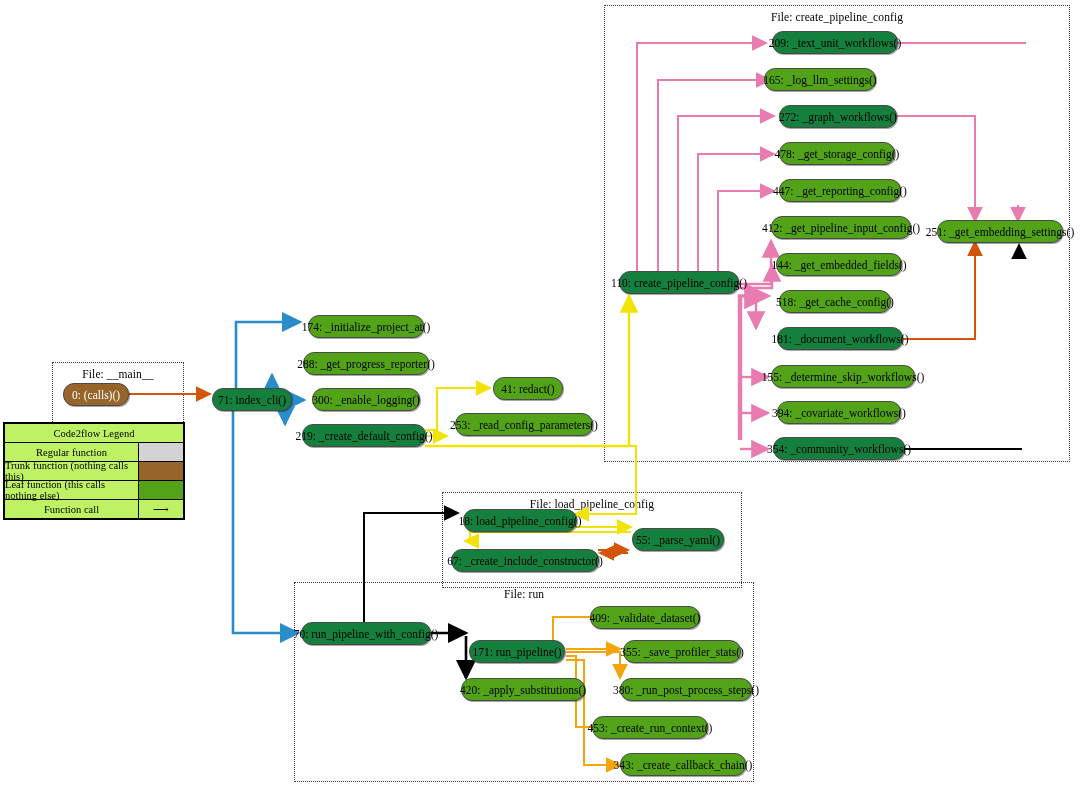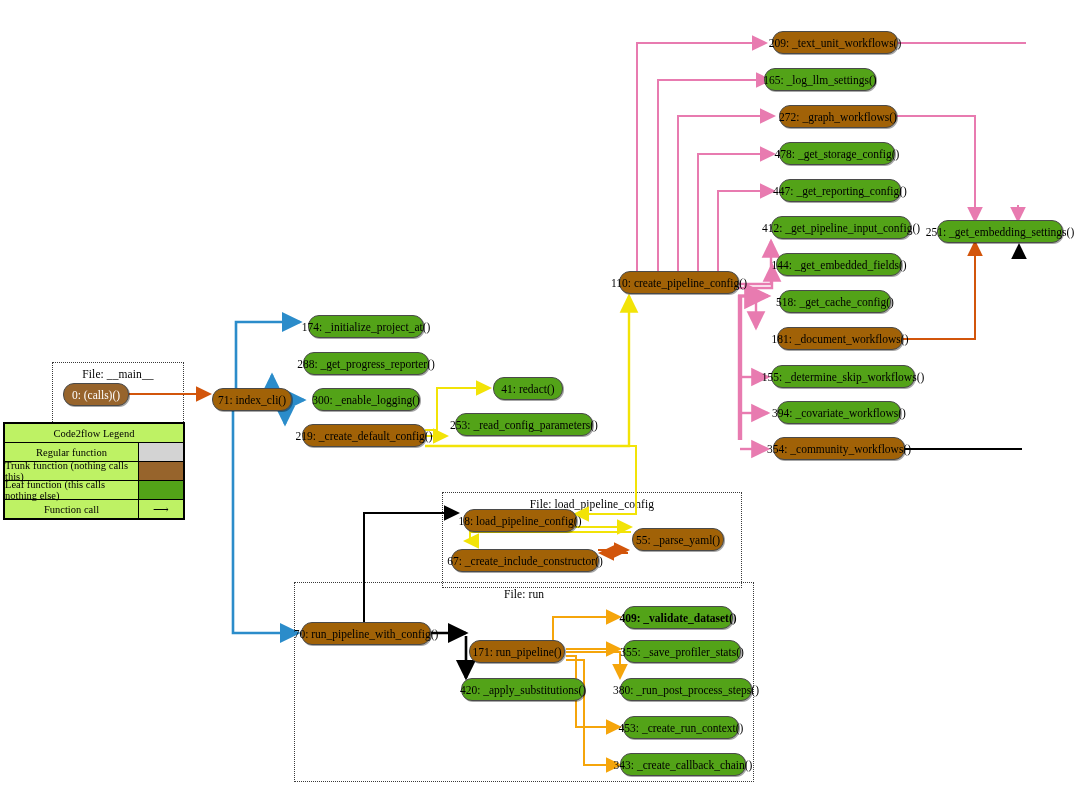--- a/index.html
+++ b/index.html
@@ -9,21 +9,21 @@
   svg.layer{position:absolute;left:0;top:0;width:1080px;height:790px;pointer-events:none;}
 
   .cluster{position:absolute;border:1px dotted #3a3a3a;box-sizing:border-box;}
   .cluster-label{position:absolute;left:0;right:0;top:5px;text-align:center;
      font-size:11.5px;color:#000;letter-spacing:.1px;}
 
   .node{position:absolute;box-sizing:border-box;border:1px solid #4a4a4a;
      border-radius:11px;display:flex;align-items:center;justify-content:center;
      font-size:11.5px;color:#000;white-space:nowrap;height:23px;
      box-shadow:1px 1px 0 rgba(0,0,0,.35);}
-  .node.gray{background:#a16207;}
+  .node.gray{background:#15803d;}
   .node.green{background:#55a630;background:#53a318;}
   .node.trunk{background:#96642a;background:#97642c;}
 
   
   .legend{position:absolute;left:3px;top:422px;width:182px;border:2px solid #000;
      background:#bef264;box-sizing:border-box;}
   .legend .row{display:flex;border-top:1px solid #000;height:18px;align-items:stretch;}
   .legend .row:first-child{border-top:none;}
   .legend .title{height:18px;display:flex;align-items:center;justify-content:center;
      font-size:10.5px;}
@@ -37,20 +37,23 @@
 </head>
 <body>
 
 <div id="canvas">
 
   <div class="cluster" style="left:52px;top:362px;width:132px;height:62px;">
     <div class="cluster-label">File: __main__</div>
   </div>
 
 
+  <div class="cluster" style="left:604px;top:5px;width:466px;height:457px;">
+    <div class="cluster-label">File: create_pipeline_config</div>
+  </div>
 
   <div class="cluster" style="left:442px;top:492px;width:300px;height:96px;">
     <div class="cluster-label">File: load_pipeline_config</div>
   </div>
 
   <div class="cluster" style="left:294px;top:582px;width:460px;height:200px;">
     <div class="cluster-label">File: run</div>
   </div>
 
   <svg class="layer" viewBox="0 0 1080 790">
@@ -185,24 +188,24 @@
   <div class="node gray" style="left:619px;top:271px;width:120px;">110: create_pipeline_config()</div>
   <div class="node green" style="left:937px;top:220px;width:126px;">251: _get_embedding_settings()</div>
 
   <div class="node gray" style="left:463px;top:509px;width:114px;">18: load_pipeline_config()</div>
   <div class="node gray" style="left:632px;top:528px;width:92px;">55: _parse_yaml()</div>
   <div class="node gray" style="left:451px;top:549px;width:148px;">67: _create_include_constructor()</div>
 
   <div class="node gray" style="left:301px;top:622px;width:130px;">70: run_pipeline_with_config()</div>
   <div class="node gray" style="left:469px;top:640px;width:96px;">171: run_pipeline()</div>
   <div class="node green" style="left:461px;top:678px;width:124px;">420: _apply_substitutions()</div>
-  <div class="node green" style="left:623px;top:606px;width:110px;font-weight:bold;">409: _validate_dataset()</div>
+  <div class="node green" style="left:590px;top:606px;width:110px;">409: _validate_dataset()</div>
   <div class="node green" style="left:623px;top:640px;width:118px;">355: _save_profiler_stats()</div>
   <div class="node green" style="left:620px;top:678px;width:132px;">380: _run_post_process_steps()</div>
-  <div class="node green" style="left:623px;top:716px;width:116px;">453: _create_run_context()</div>
+  <div class="node green" style="left:592px;top:716px;width:116px;">453: _create_run_context()</div>
   <div class="node green" style="left:620px;top:753px;width:126px;">343: _create_callback_chain()</div>
 
   <div class="legend">
     <div class="title">Code2flow Legend</div>
     <div class="row">
       <div class="cell-l">Regular function</div>
       <div class="cell-r sw-gray"></div>
     </div>
     <div class="row">
       <div class="cell-l">Trunk function (nothing calls this)</div>

